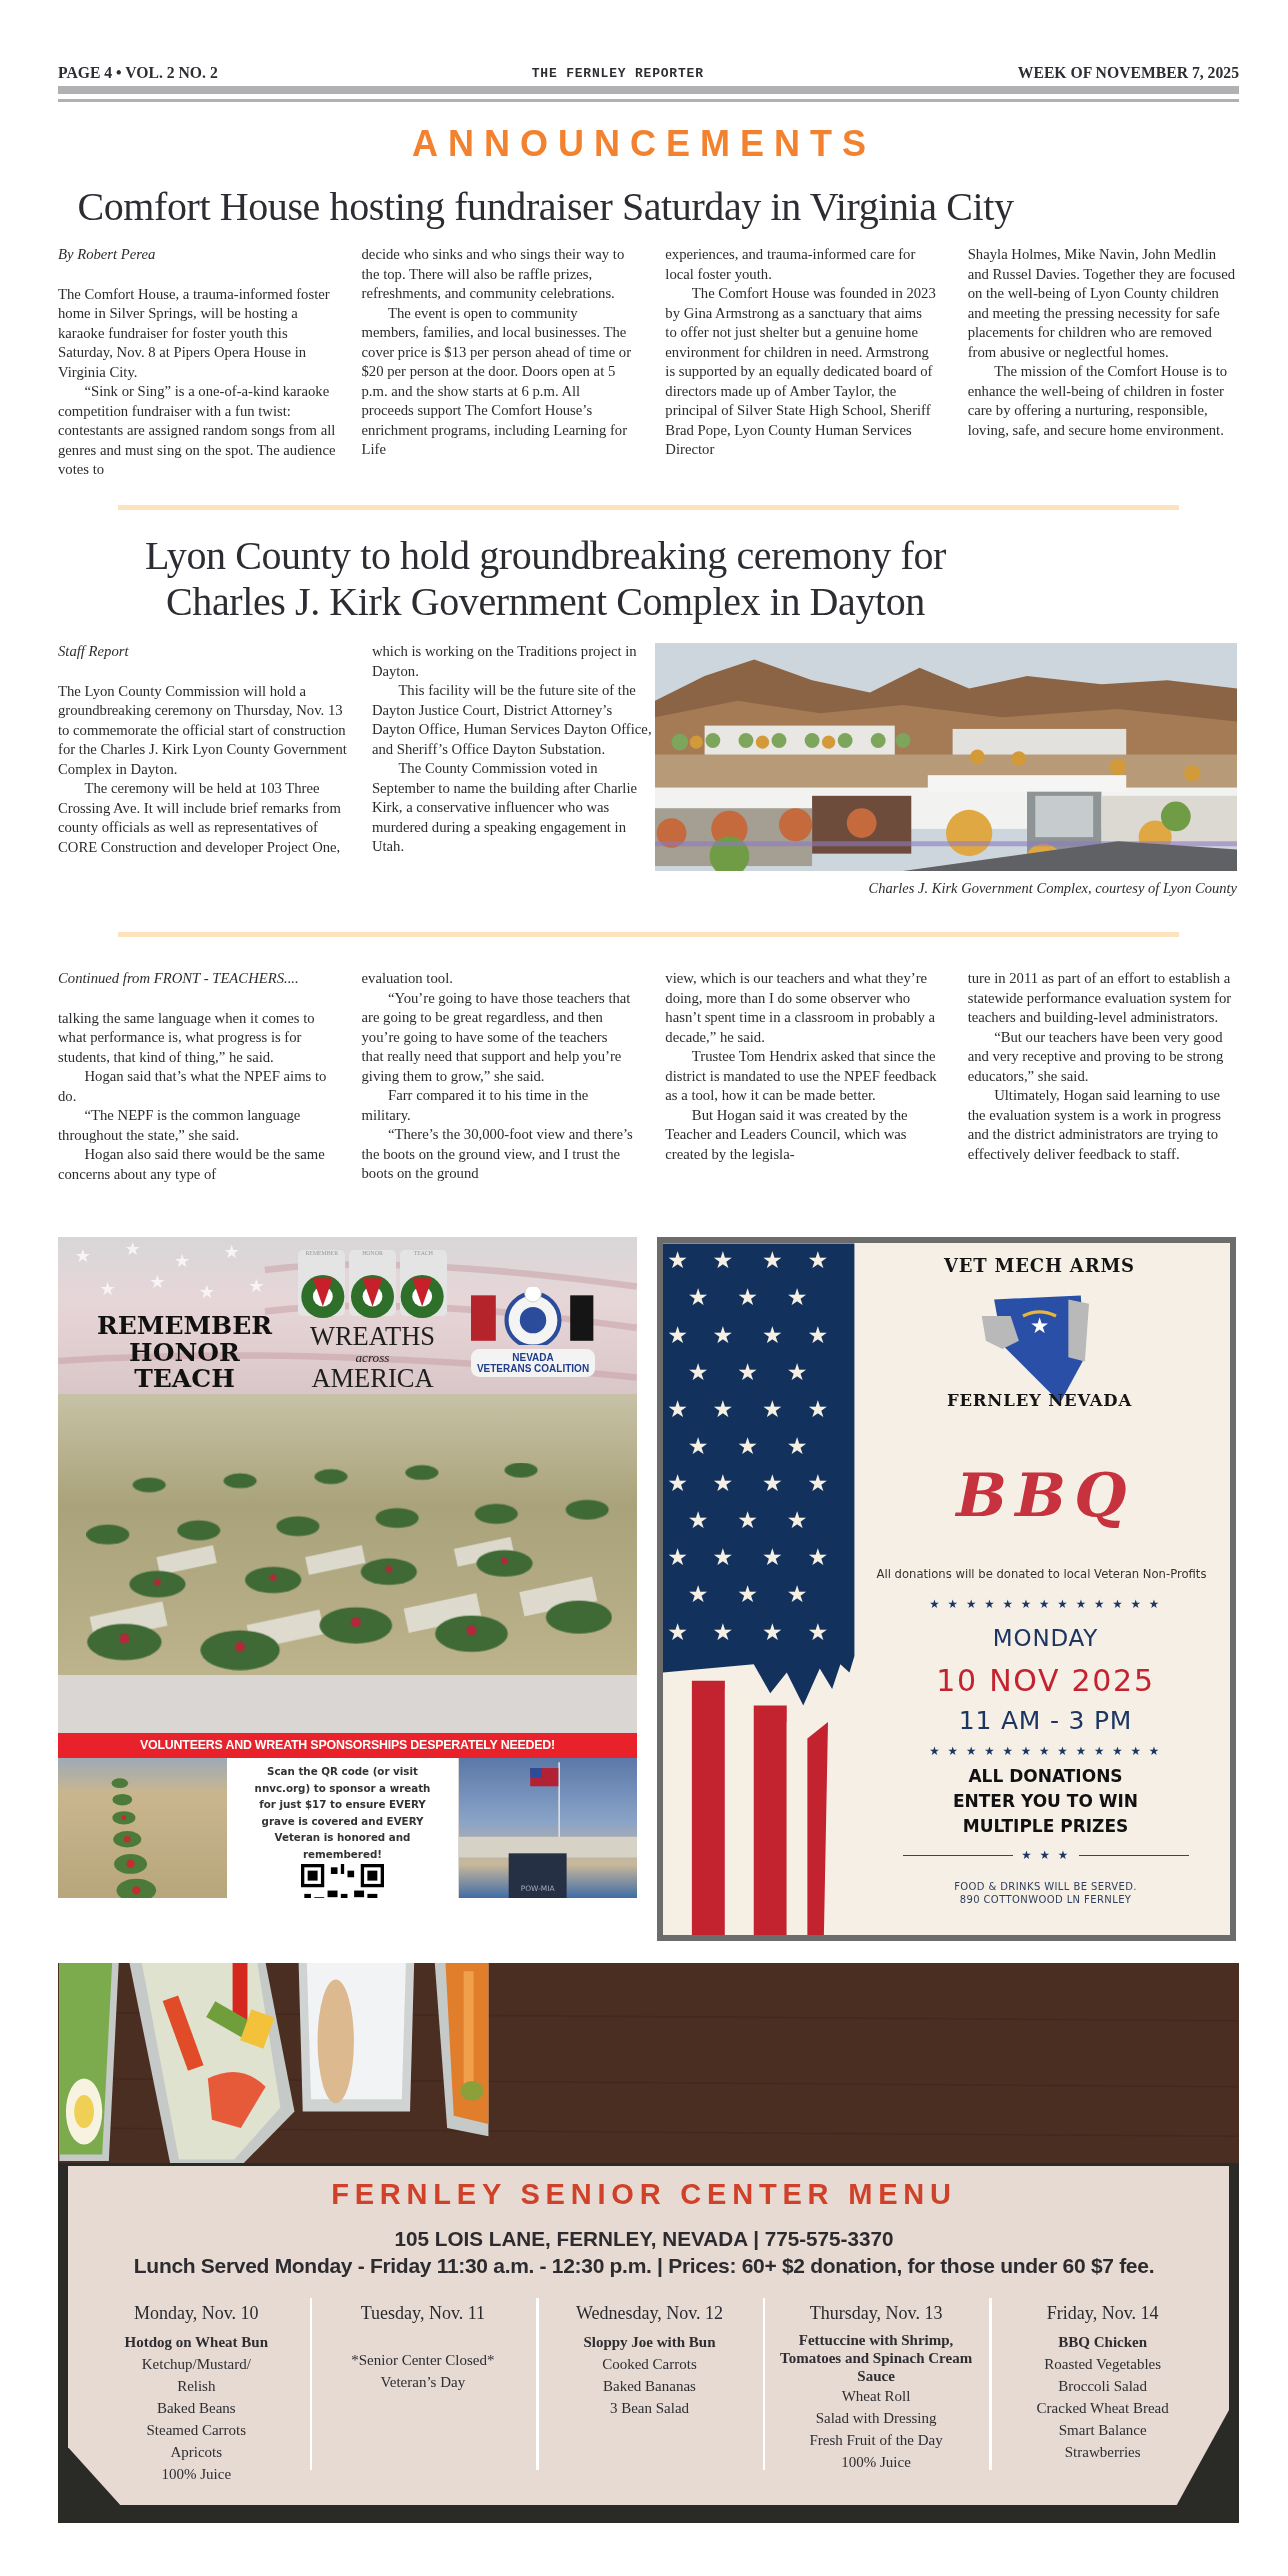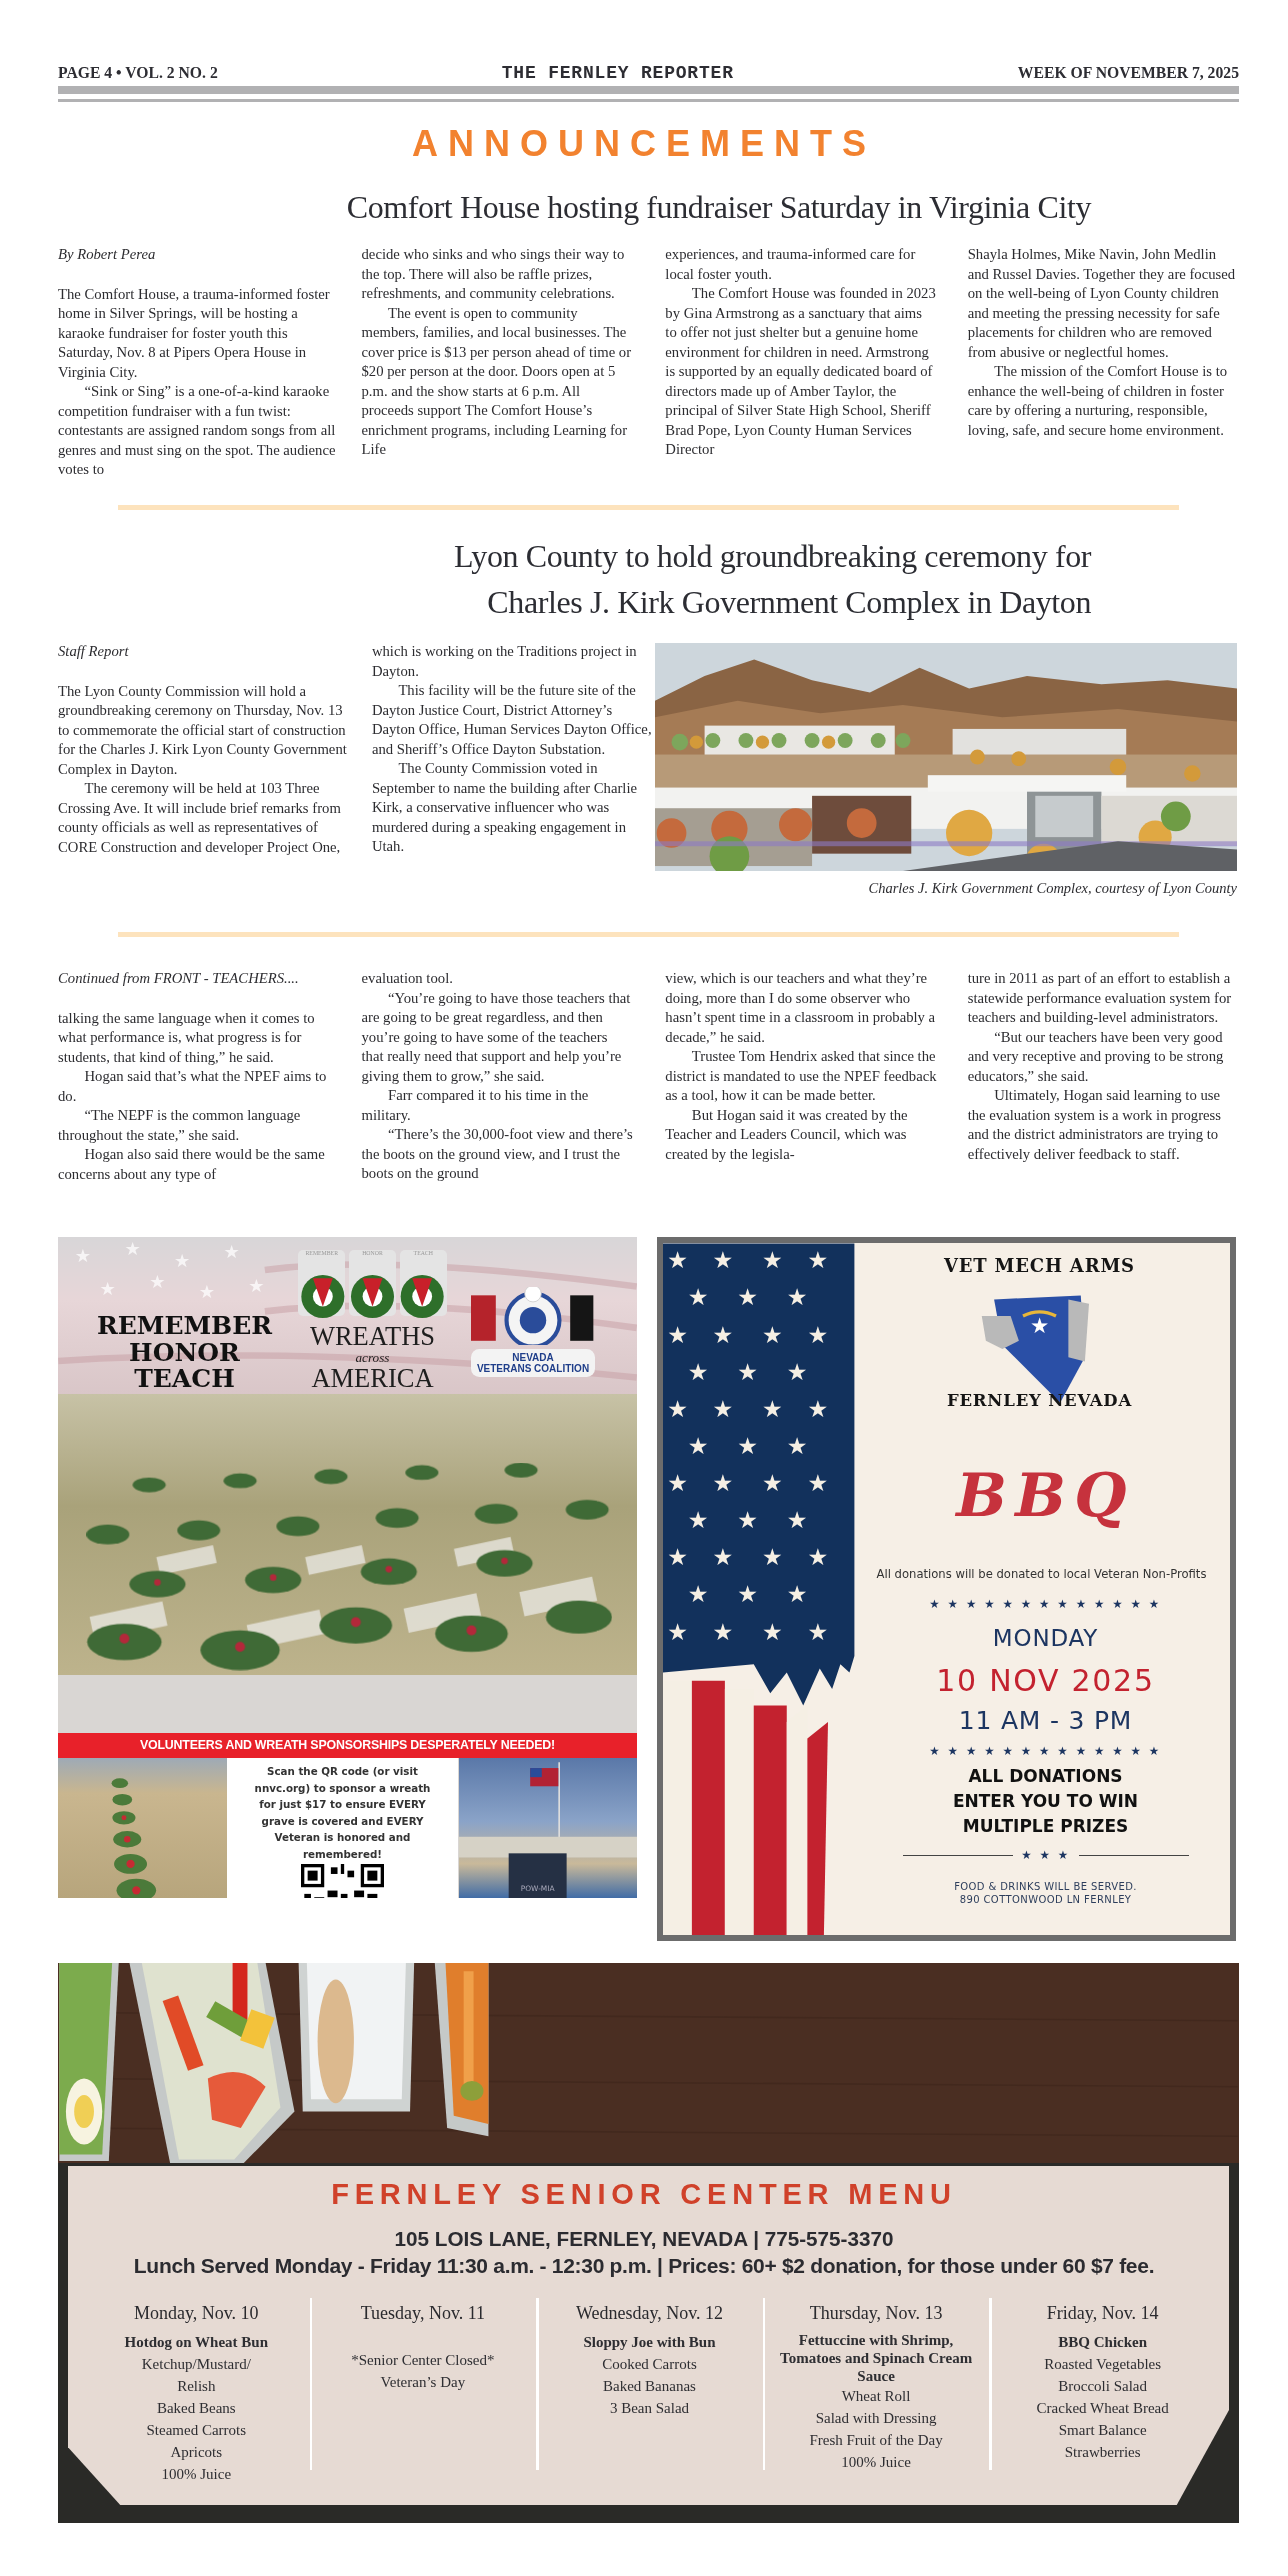--- a/index.html
+++ b/index.html
@@ -1,24 +1,24 @@
 <!DOCTYPE html>
 <html style="font-size:13.2px"><head>
 <meta charset="utf-8">
 <style>
   html,body{margin:0;padding:0;background:#fff;}
   body{width:1288px;height:2576px;position:relative;overflow:hidden;font-family:"Liberation Serif","DejaVu Serif",serif;color:#2a2a2e;}
   .abs{position:absolute;}
   
   .masthead{left:58px;top:60px;width:1181px;height:26.5px;display:flex;justify-content:space-between;align-items:center;font-weight:bold;font-size:15.7px;color:#2d2d33;}
-  .masthead .center{font-family:"Liberation Mono","DejaVu Sans Mono",monospace;font-size:18px;letter-spacing:0.8px;}
+  .masthead .center{font-family:"Liberation Mono","DejaVu Sans Mono",monospace;font-size:13px;letter-spacing:0.8px;}
   .rule1{left:58px;top:86px;width:1181px;height:8.3px;background:#b1b1b3;}
   .rule2{left:58px;top:99px;width:1181px;height:3.3px;background:#b1b1b3;}
   .section-label{left:0;top:122px;width:1288px;text-align:center;font-family:"Liberation Sans","DejaVu Sans",sans-serif;font-weight:bold;font-size:36px;letter-spacing:10px;color:#f2822f;transform:scaleY(1.05);}
-  .headline{left:0;width:1091px;text-align:right;font-family:"Liberation Serif","DejaVu Serif",serif;font-size:32px;line-height:46px;color:#2c2d33;letter-spacing:-0.4px;}
+  .headline{left:0;width:1091px;text-align:center;font-family:"Liberation Serif","DejaVu Serif",serif;font-size:40px;line-height:46px;color:#2c2d33;letter-spacing:-0.4px;}
   .cols{display:flex;gap:16px;}
   .col{font-size:14.7px;line-height:19.5px;color:#2c2c30;}
   .col p{margin:0;text-indent:26.5px;}
   .col p.noind{text-indent:0;}
   .byline{font-style:italic;}
   .orange-rule{height:5px;background:#fde3bd;}
   .photo{overflow:hidden;}
   .caption{font-style:italic;font-size:14.5px;text-align:right;color:#2c2c30;}
   
   .ad-wreaths{left:58px;top:1237px;width:579px;height:661px;background:#d9d6d3;overflow:hidden;}

